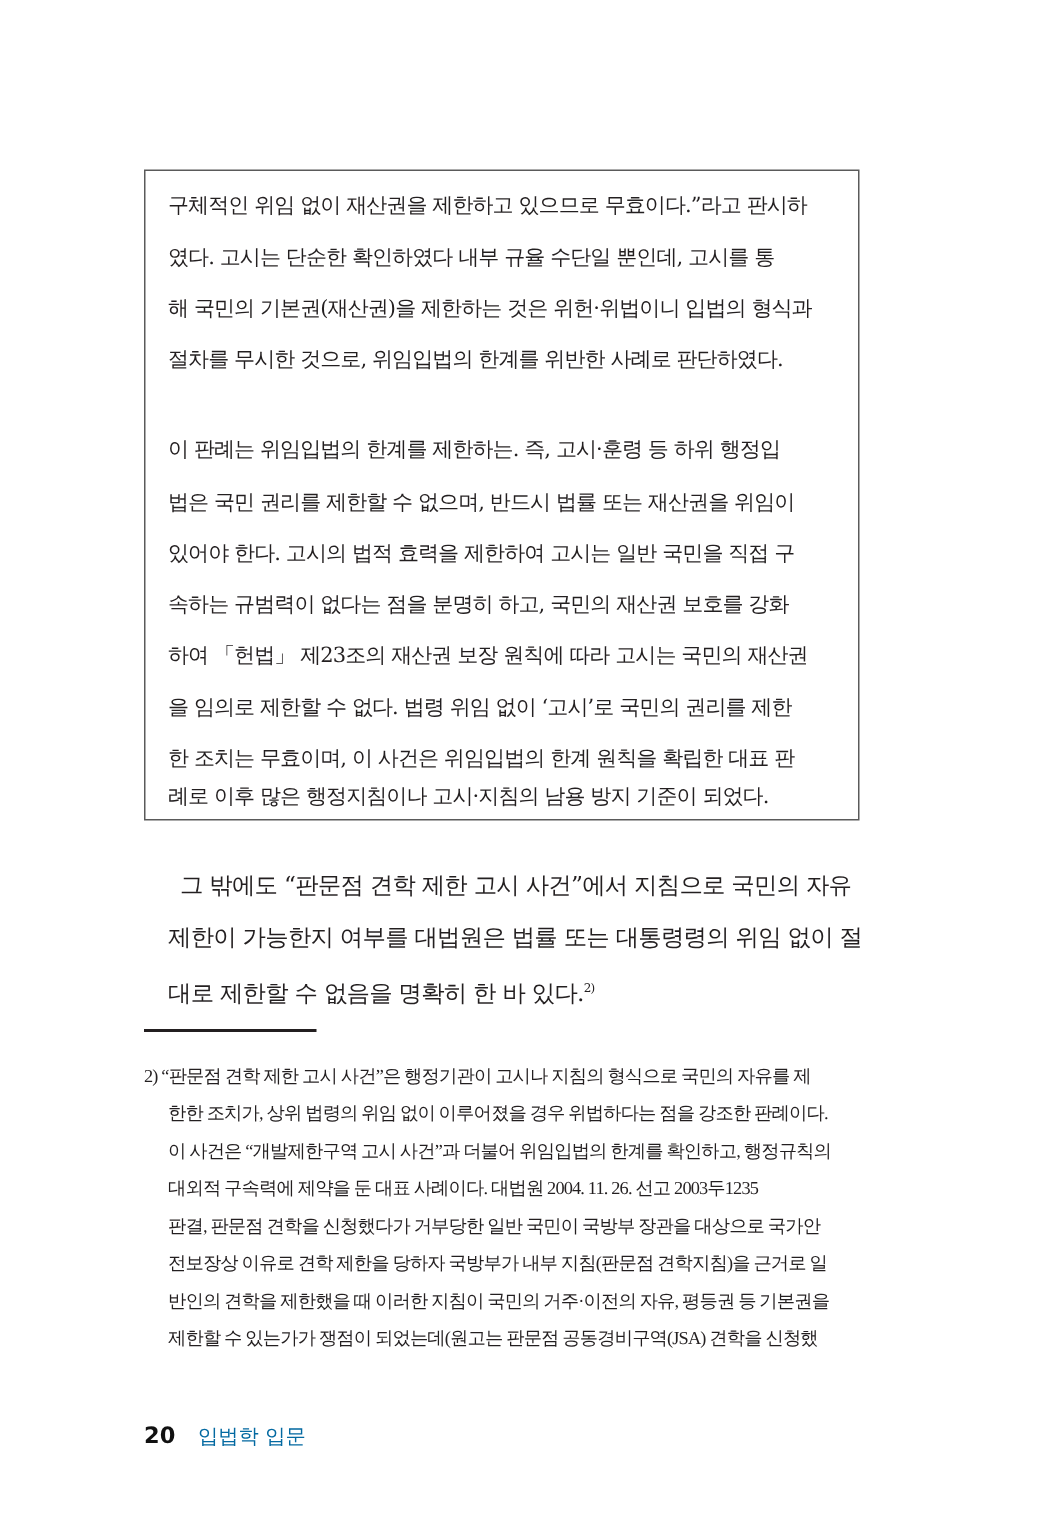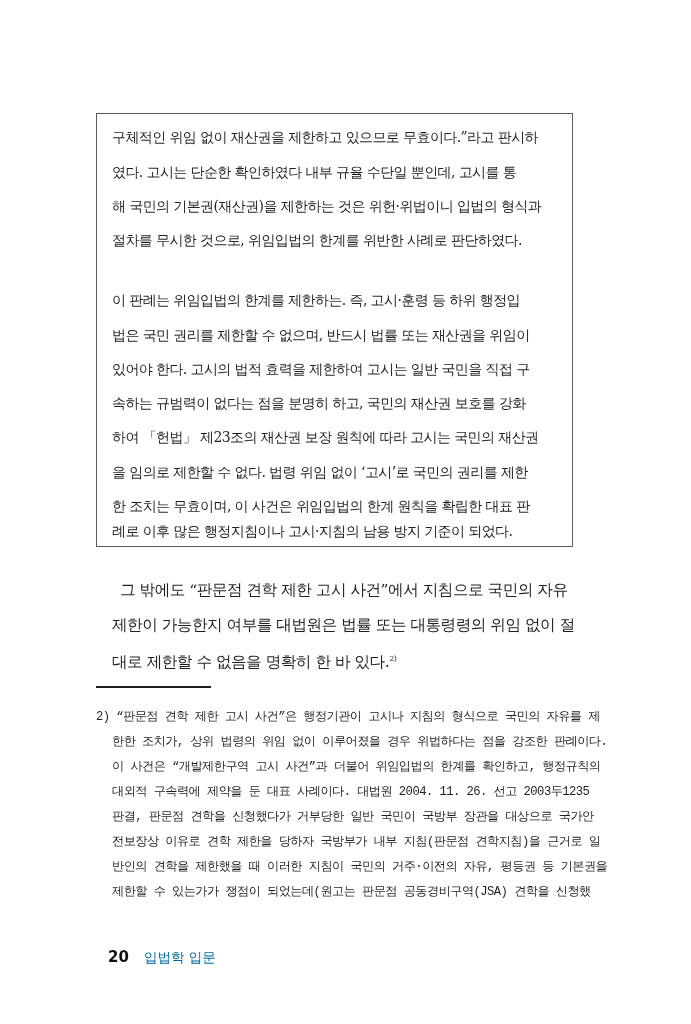--- a/index.html
+++ b/index.html
@@ -17,29 +17,29 @@
     }
     .body-line {
       position: absolute; left: 96px; white-space: nowrap;
       font-size: 15.6px; letter-spacing: -0.5px; line-height: 22px; margin-left: 16px;
     }
     .fn-rule {
       position: absolute; left: 96px; top: 686px; width: 115px; height: 2px; background: #231f20;
     }
     .fn-line {
       position: absolute; white-space: nowrap;
-      font-family: Liberation Mono, monospace;
+      font-family: Liberation Serif, serif;
       font-size: 12.2px; letter-spacing: -0.55px; line-height: 18px; color: #231f20;
     }
     sup { font-size: 8px; vertical-align: 6px; }
     .footer {
       position: absolute; left: 96px; top: 947px; white-space: nowrap;
       font-family: "DejaVu Sans", "Liberation Sans", sans-serif;
     }
-    .page-num { font-size: 15px; font-weight: bold; color: #111; margin-right: 10px; margin-left: 12px; }
+    .page-num { font-size: 15px; font-weight: bold; color: #111; margin-right: 10px; }
     .book-title { font-size: 13.5px; color: #0369a1; }
   </style>
 </head>
 <body>
 
 <div class="box"></div>
 
 <div class="box-line" style="top:127px">구체적인 위임 없이 재산권을 제한하고 있으므로 무효이다.”라고 판시하</div>
 <div class="box-line" style="top:162px">였다. 고시는 단순한 확인하였다 내부 규율 수단일 뿐인데, 고시를 통</div>
 <div class="box-line" style="top:196px">해 국민의 기본권(재산권)을 제한하는 것은 위헌·위법이니 입법의 형식과</div>

